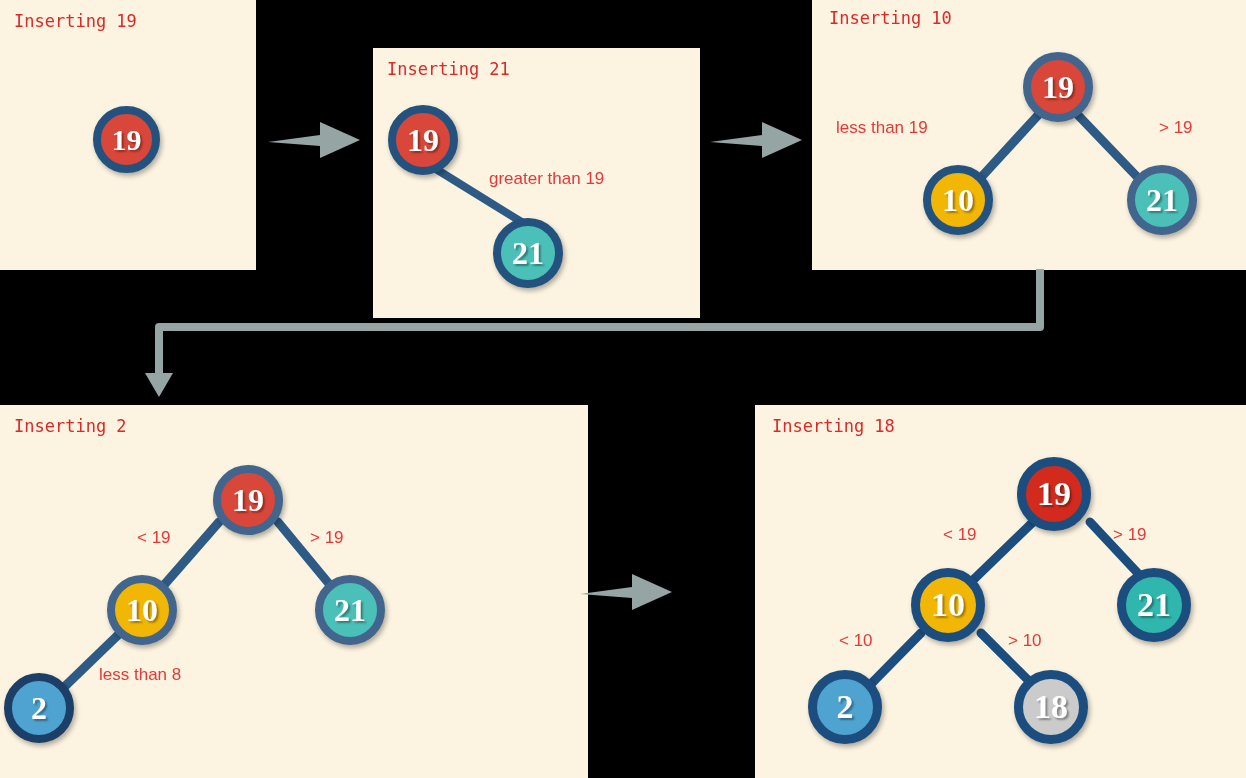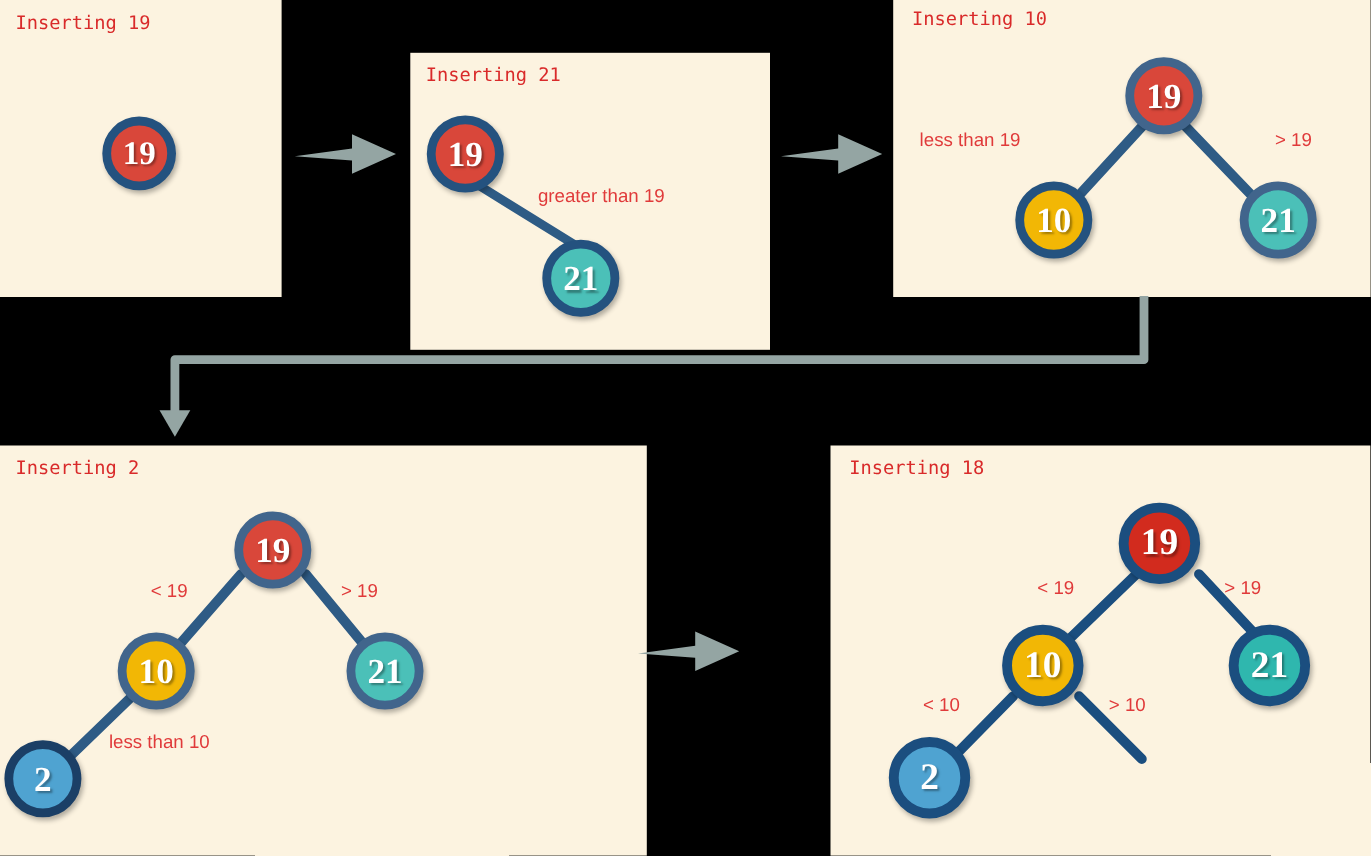--- a/index.html
+++ b/index.html
@@ -128,21 +128,21 @@
     <div class="node" style="left:315px;top:170px;width:70px;height:70px;font-size:32px;
                 background:#4BC0B8;border:8px solid #41658C;">21</div>
 
     <div class="node" style="left:4px;top:268px;width:70px;height:70px;font-size:32px;
                 background:#4FA3D1;border:8px solid #1B3F66;">2</div>
 
     <div class="edge-label" style="left:137px;top:123px;">&lt; 19</div>
 
     <div class="edge-label" style="left:310px;top:123px;">&gt; 19</div>
 
-    <div class="edge-label" style="left:99px;top:260px;">less than 10</div>
+    <div class="edge-label" style="left:99px;top:260px;">less than 8</div>
   </div>
 
   <svg class="flow-arrow" style="left:580px;top:570px;" width="94" height="44" viewBox="0 0 94 44">
     <polygon points="0,24 52,17 52,4 92,22 52,40 52,28" fill="#94A5A3"></polygon>
   </svg>
 
   <div class="panel" style="left:755px;top:405px;width:491px;height:373px;text-align:center;">
     <div class="panel-title" style="left:17px;top:11px;">Inserting 18</div>
 
     <svg class="tree-svg" width="491" height="373">
@@ -157,20 +157,22 @@
 
     <div class="node" style="left:156px;top:163px;width:74px;height:74px;font-size:34px;
                 background:#F2B705;border:9px solid #1B4E7F;">10</div>
 
     <div class="node" style="left:362px;top:163px;width:74px;height:74px;font-size:34px;
                 background:#2FB7AE;border:9px solid #1B4E7F;">21</div>
 
     <div class="node" style="left:53px;top:265px;width:74px;height:74px;font-size:34px;
                 background:#4FA3D1;border:9px solid #1B4E7F;">2</div>
 
+    <div class="node" style="left:259px;top:265px;width:74px;height:74px;font-size:34px;
+                background:#CBCBCB;border:9px solid #1B4E7F;">18</div>
 
     <div class="edge-label" style="left:188px;top:120px;">&lt; 19</div>
 
     <div class="edge-label" style="left:358px;top:120px;">&gt; 19</div>
 
     <div class="edge-label" style="left:84px;top:226px;">&lt; 10</div>
 
     <div class="edge-label" style="left:253px;top:226px;">&gt; 10</div>
   </div>
 

